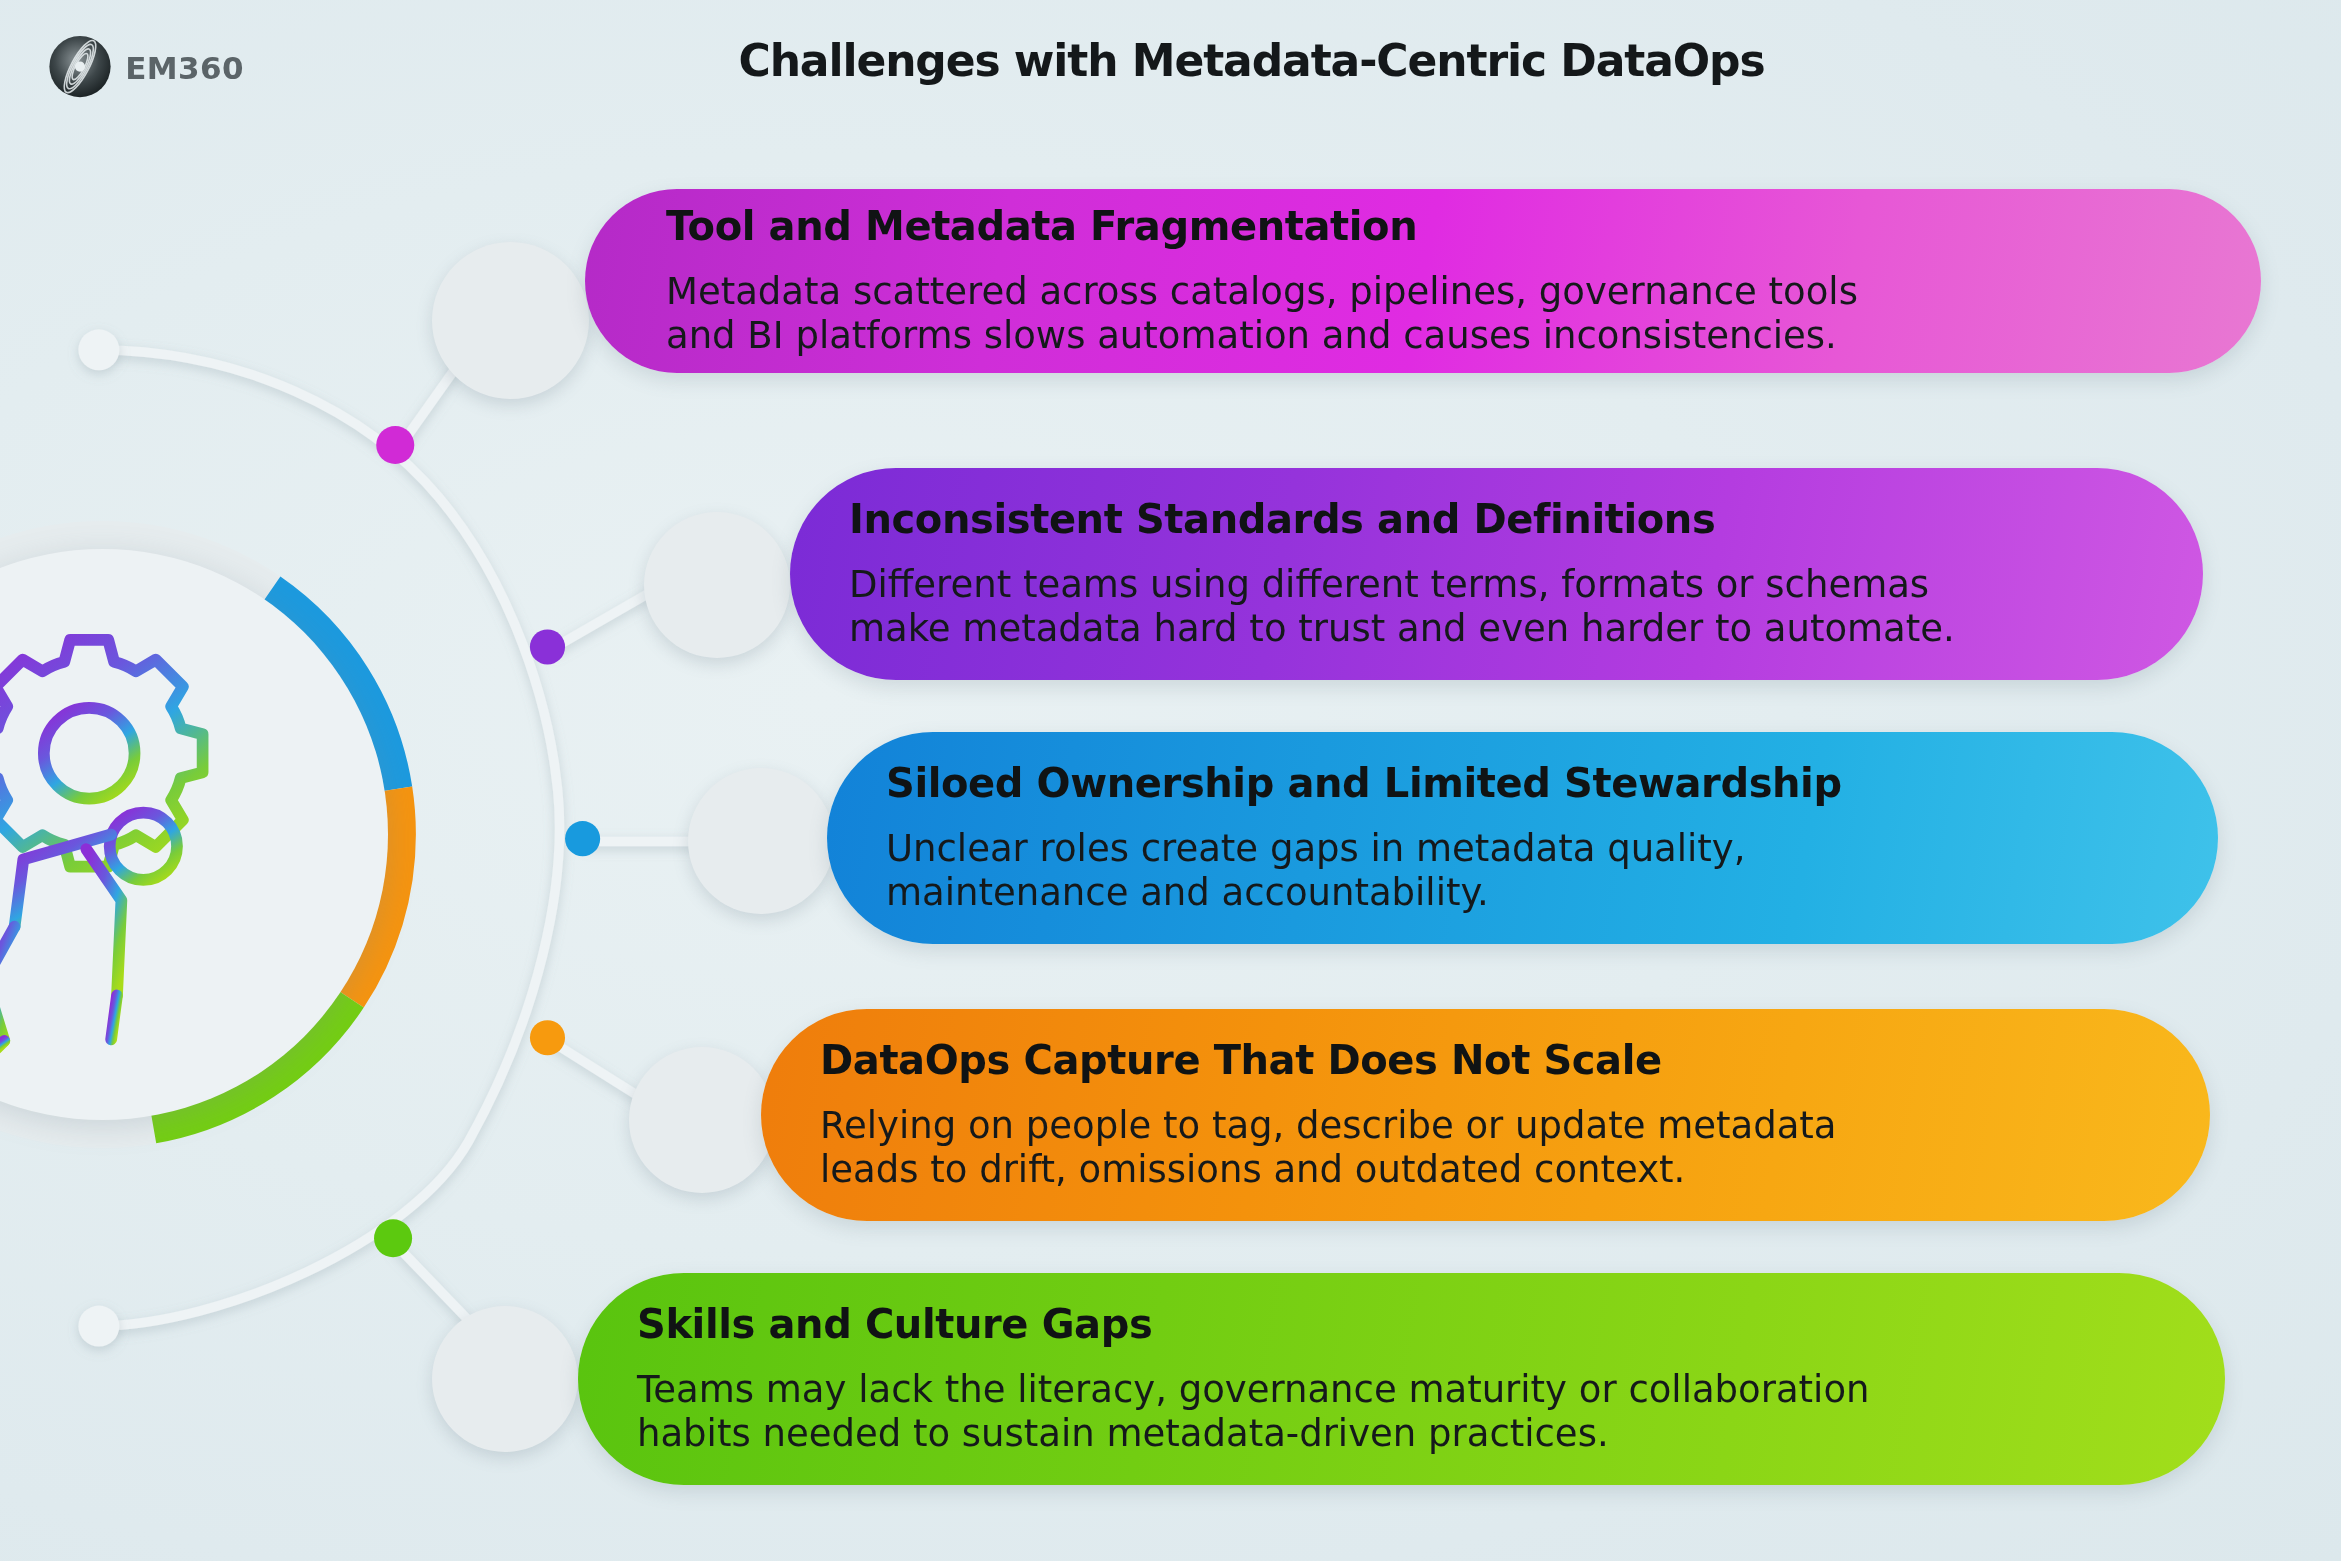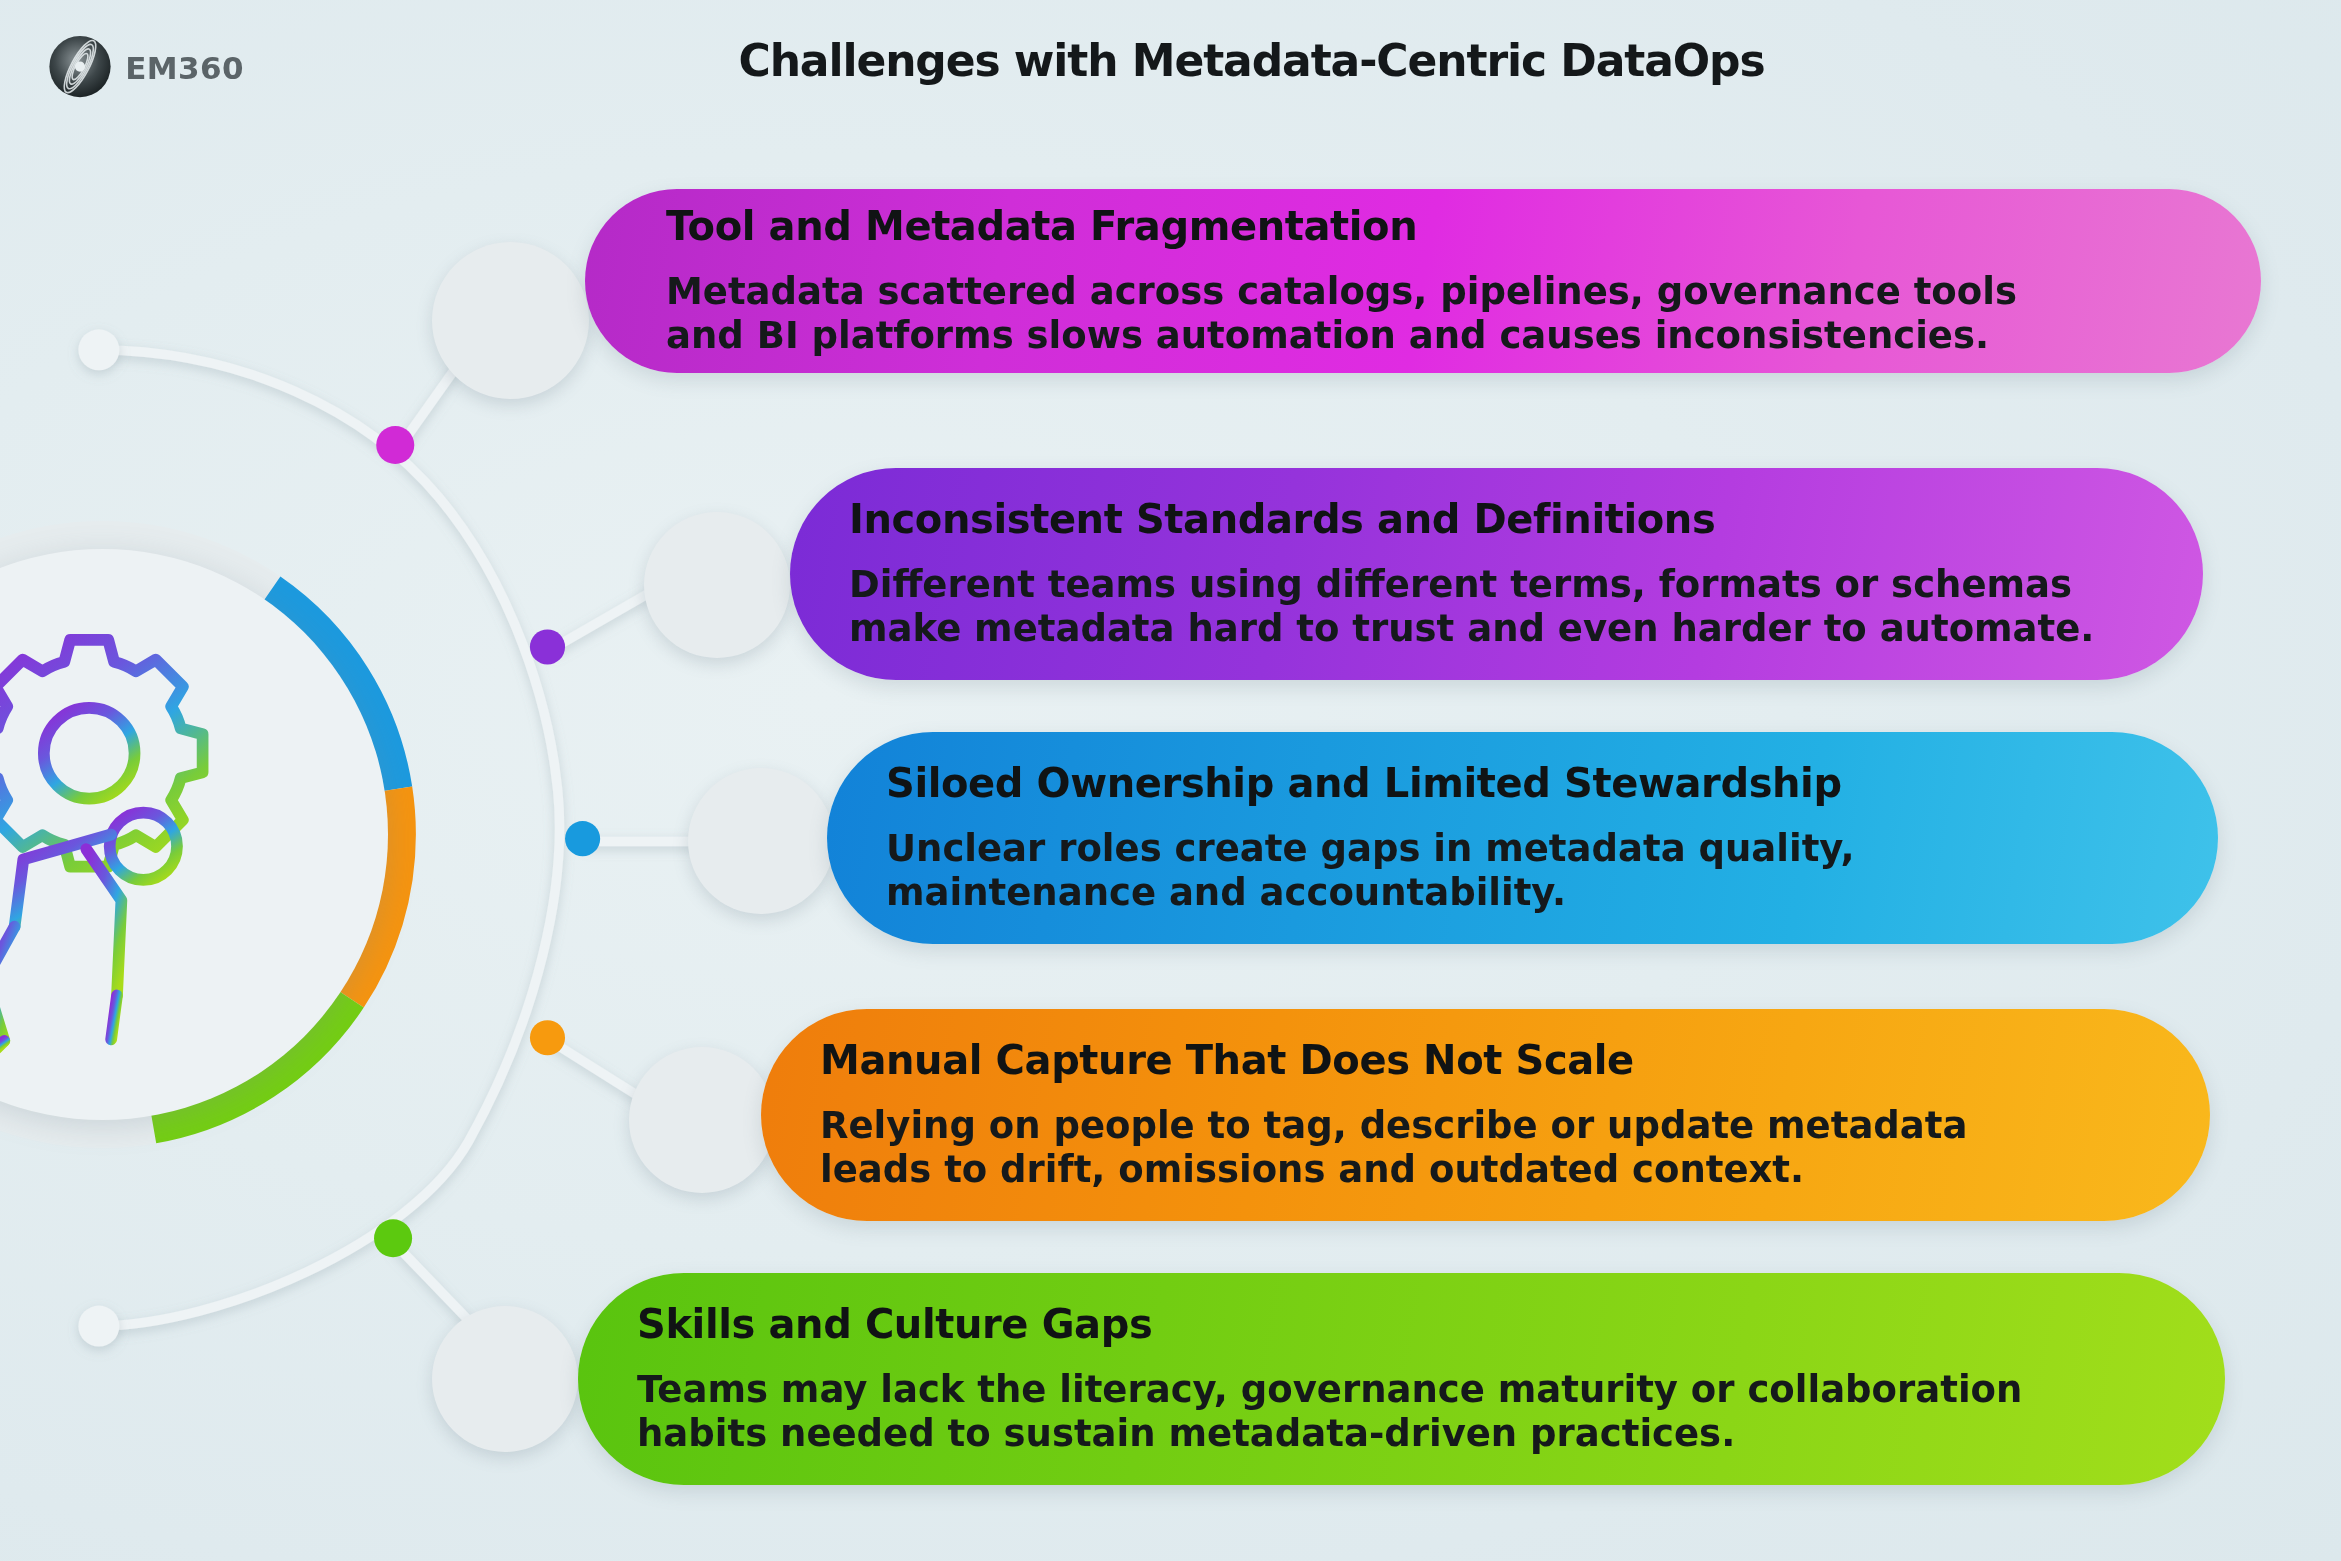--- a/index.html
+++ b/index.html
@@ -114,21 +114,21 @@
     font-weight: 700;
     color: #101314;
     letter-spacing: -0.4px;
     line-height: 1.08;
     margin-bottom: 4.4px;
     font-family: "DejaVu Sans", sans-serif;
     white-space: nowrap;
   }
   .bar .bd {
     font-size: 37px;
-    font-weight: 700;
+    font-weight: 400;
     color: #15191b;
     line-height: 1.18;
     font-family: "DejaVu Sans", sans-serif;
     white-space: pre-line;
     margin-top: 22px;
   }
 
   
   #bar-0 { left: 585px;  top: 189px;  width: 1676px; height: 184px; background: linear-gradient(100deg,#b42ac7 0%,#cf2ed8 25%,#e02be2 50%,#e757d6 75%,#e878d2 100%); }
   #bar-0 .txtwrap { left: 81px; width: 1566px; }
@@ -281,21 +281,21 @@
   <div class="bar" id="bar-2">
     <div class="txtwrap">
       <div class="hd">Siloed Ownership and Limited Stewardship</div>
       <div class="bd">Unclear roles create gaps in metadata quality,
 maintenance and accountability.</div>
     </div>
   </div>
 
   <div class="bar" id="bar-3">
     <div class="txtwrap">
-      <div class="hd">Manual Capture That Does Not Scale</div>
+      <div class="hd">DataOps Capture That Does Not Scale</div>
       <div class="bd">Relying on people to tag, describe or update metadata
 leads to drift, omissions and outdated context.</div>
     </div>
   </div>
 
   <div class="bar" id="bar-4">
     <div class="txtwrap">
       <div class="hd">Skills and Culture Gaps</div>
       <div class="bd">Teams may lack the literacy, governance maturity or collaboration
 habits needed to sustain metadata-driven practices.</div>

